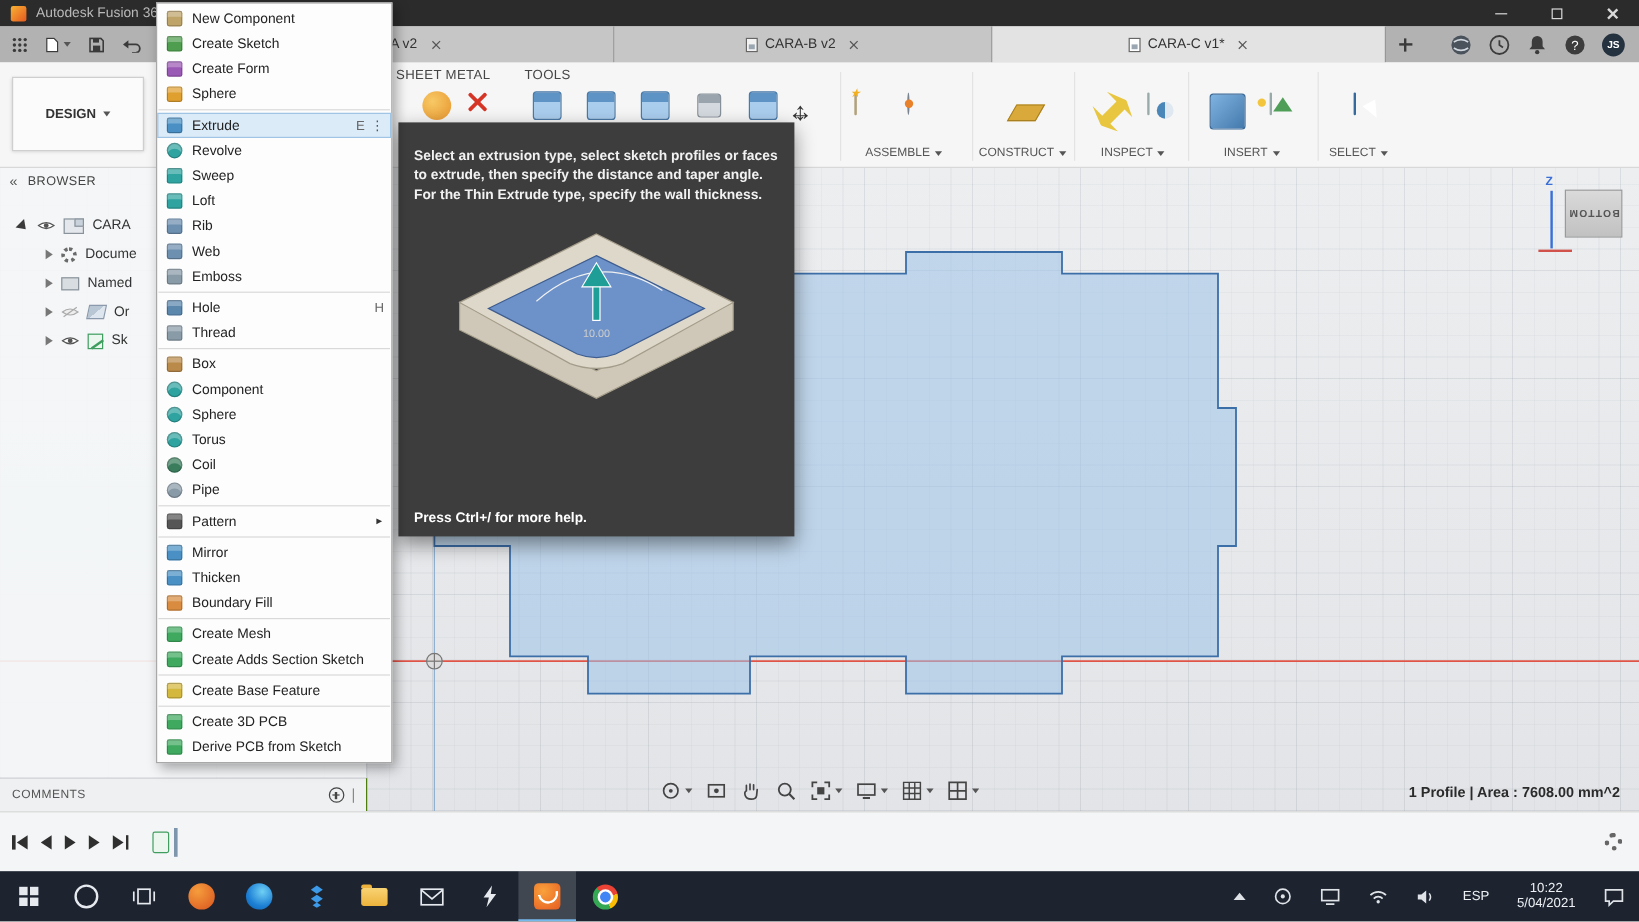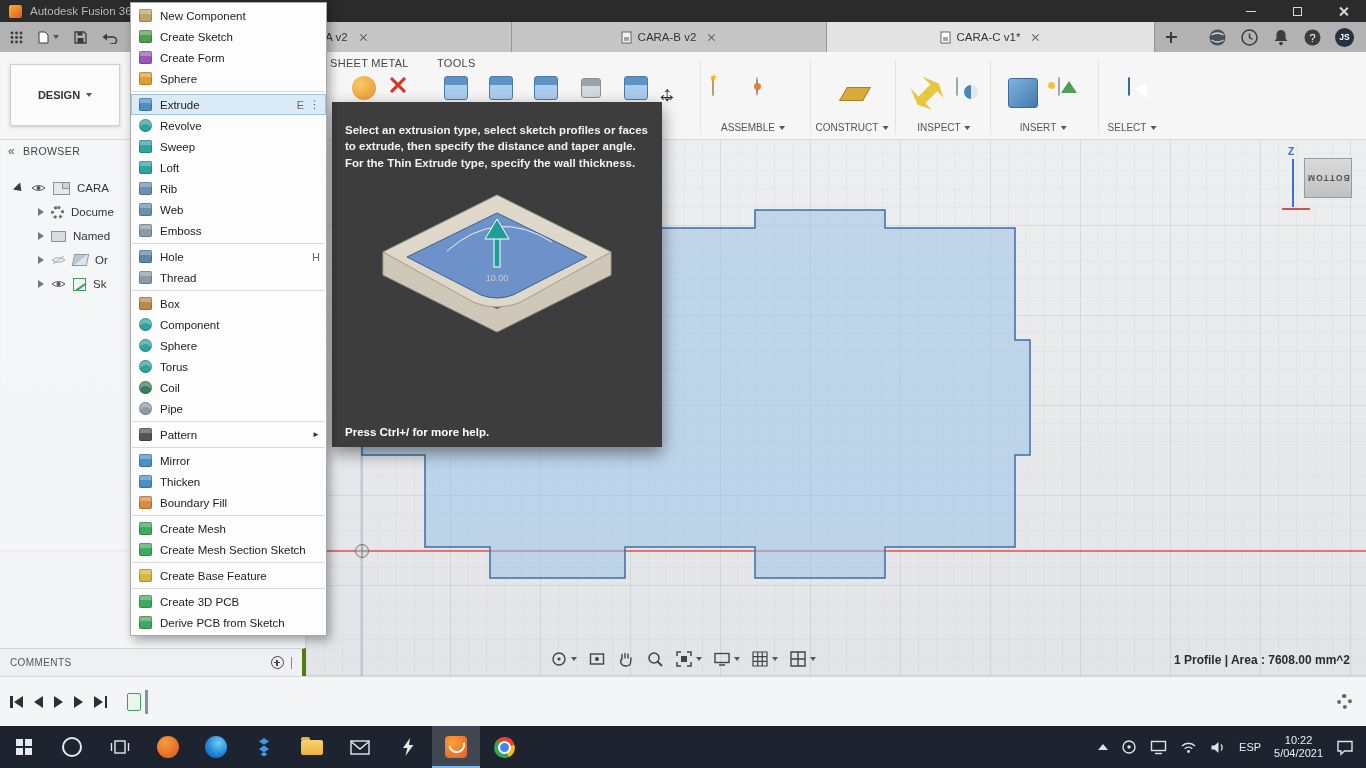--- a/index.html
+++ b/index.html
@@ -92,21 +92,21 @@
 .exp{width:0;height:0;border-top:4.5px solid transparent;border-bottom:4.5px solid transparent;border-left:6px solid #777}
 .ico-comp{width:17px;height:13px;background:#e4e8ec;border:1px solid #8a939c;position:relative}
 .ico-comp::after{content:"";position:absolute;right:-1px;top:-1px;width:6px;height:5px;background:#c9d2da;border:1px solid #8a939c}
 .gear{width:13px;height:13px;border-radius:50%;border:3.5px dotted #6a6a6a}
 .ico-views{width:15px;height:11px;background:#d8dde2;border:1px solid #8a939c}
 .ico-origin{width:15px;height:12px;background:linear-gradient(135deg,#b9c6d4 50%,#dde5ee 50%);border:1px solid #8a99ab;transform:skewX(-12deg)}
 .ico-sketch{width:13px;height:13px;background:#eaf6ee;border:1.5px solid #3f9e5f;position:relative}
 .ico-sketch::after{content:"";position:absolute;left:1px;top:7px;width:12px;height:1.5px;background:#3f9e5f;transform:rotate(-35deg)}
 
 
-.comments{position:absolute;left:0;top:648px;width:306px;height:28px;background:#eef0f1;border-top:1px solid #d0d3d6;border-right:4px solid #4d7c0f;display:flex;align-items:center;z-index:2;font-size:10px;color:#555;letter-spacing:.4px;padding:0 10px}
+.comments{position:absolute;left:0;top:648px;width:306px;height:28px;background:#eef0f1;border-top:1px solid #d0d3d6;border-right:1px solid #4d7c0f;display:flex;align-items:center;z-index:2;font-size:10px;color:#555;letter-spacing:.4px;padding:0 10px}
 .plus-circle{margin-left:auto;width:13px;height:13px;border:1.2px solid #444;border-radius:50%;position:relative}
 .plus-circle::before{content:"";position:absolute;left:2.5px;top:4.9px;width:6px;height:1.2px;background:#444}
 .plus-circle::after{content:"";position:absolute;left:4.9px;top:2.5px;width:1.2px;height:6px;background:#444}
 .grip{width:1.5px;height:12px;background:#888;margin-left:7px}
 
 
 .navbar{position:absolute;left:50%;top:650px;transform:translateX(-50%);display:flex;align-items:center;gap:11px;z-index:2}
 .nav-btn{display:flex;align-items:center;gap:3px}
 .status{position:absolute;right:16px;top:653px;font-size:12px;font-weight:bold;color:#2b2b2b;z-index:2}
 
@@ -132,21 +132,21 @@
 .cortana-ring{width:20px;height:20px;border-radius:50%;border:2px solid #e6eaef}
 .app-red{width:22px;height:22px;border-radius:50%;background:radial-gradient(circle at 35% 30%,#f59d3d,#d9541e)}
 .app-edge{width:22px;height:22px;border-radius:50%;background:radial-gradient(circle at 62% 32%,#6fd0f5,#1d7fd4 60%,#0a5ea8)}
 .folder{width:22px;height:15px;background:linear-gradient(#f8d374,#edb33c);border-radius:2px;position:relative}
 .folder::before{content:"";position:absolute;left:0;top:-3px;width:9px;height:3px;background:#edb33c;border-radius:2px 2px 0 0}
 .fusion-app{width:22px;height:22px;border-radius:4px;background:radial-gradient(circle at 35% 30%,#f9a13b,#e65c21);position:relative}
 .fusion-app::after{content:"";position:absolute;left:4px;top:8px;width:13px;height:7px;border:2px solid #fff;border-top:none;border-radius:0 0 10px 10px;transform:rotate(-12deg)}
 .active-slot{background:rgba(255,255,255,.16);box-shadow:inset 0 -2px 0 #76b9ed}
 .chrome{width:21px;height:21px;border-radius:50%;background:conic-gradient(from -45deg,#ea4335 0 120deg,#fbbc05 0 200deg,#34a853 0 360deg);position:relative}
 .chrome::after{content:"";position:absolute;left:50%;top:50%;width:9px;height:9px;margin:-6.5px;background:#4285f4;border:2px solid #fff;border-radius:50%}
-.tray{margin-left:auto;display:flex;align-items:center;gap:13px;padding-right:12px}
+.tray{margin-left:auto;display:flex;align-items:center;gap:23px;padding-right:12px}
 .chev-up{width:0;height:0;border-left:5px solid transparent;border-right:5px solid transparent;border-bottom:6px solid #dfe3e8}
 .tray-text{color:#eceff3;font-size:11px}
 .clockblk{color:#eceff3;font-size:11px;line-height:13px;text-align:center}
 
 
 .tooltip{position:absolute;left:332px;top:102px;width:330px;height:345px;background:#3d3d3d;color:#fff;z-index:9;box-shadow:0 6px 16px rgba(0,0,0,.45);padding:11px 13px}
 .tt-title{font-size:11.5px;font-weight:bold;line-height:1.35}
 .tt-body{font-size:11.5px;font-weight:bold;line-height:1.42;margin-top:9px;color:#f2f2f2}
 .tt-img{display:block;margin:8px auto 0}
 .tt-footer{position:absolute;left:13px;bottom:9px;font-size:11.5px;font-weight:bold}
@@ -697,21 +697,21 @@
         <span class="mi-shortcut"></span>
       </div>
       <div class="menu-sep"></div>
       <div class="menu-item">
         <span class="mi-icon" style="background: rgb(63, 170, 95);"></span>
         <span class="mi-label">Create Mesh</span>
         <span class="mi-shortcut"></span>
       </div>
       <div class="menu-item">
         <span class="mi-icon" style="background: rgb(63, 170, 95);"></span>
-        <span class="mi-label">Create Mesh Section Sketch</span>
+        <span class="mi-label">Create Adds Section Sketch</span>
         <span class="mi-shortcut"></span>
       </div>
       <div class="menu-sep"></div>
       <div class="menu-item">
         <span class="mi-icon" style="background: rgb(212, 184, 62);"></span>
         <span class="mi-label">Create Base Feature</span>
         <span class="mi-shortcut"></span>
       </div>
       <div class="menu-sep"></div>
       <div class="menu-item">

